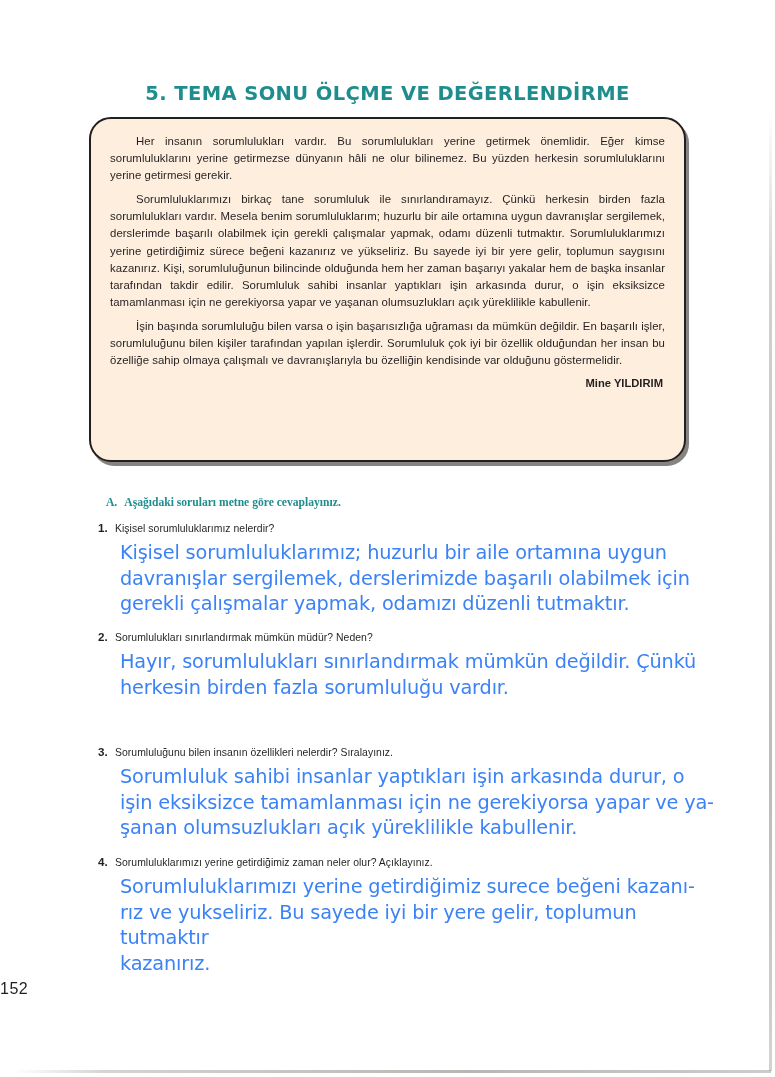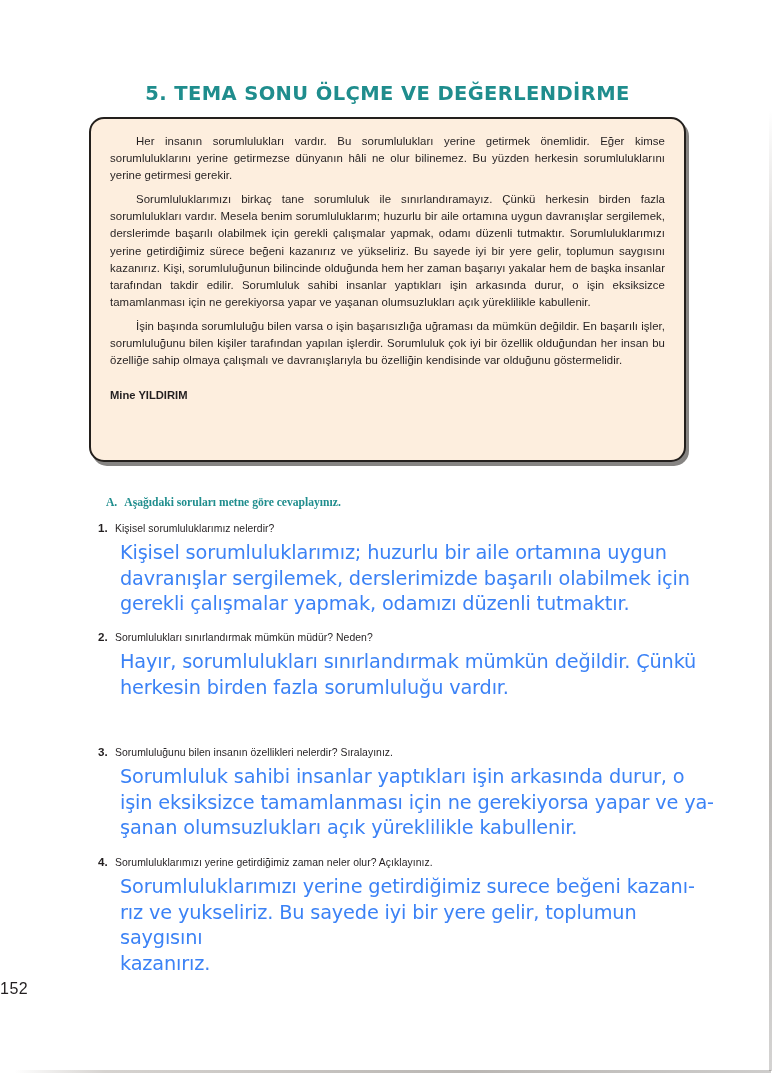--- a/index.html
+++ b/index.html
@@ -53,36 +53,37 @@
 
   
   #textbox {
     position: absolute;
     left: 89px;
     top: 117px;
     width: 597px;
     min-height: 345px;
     background: #fdeede;
     border: 2px solid #231f1c;
-    border-radius: 15px;
+    border-radius: 22px;
     padding: 14px 19px 10px 19px;
     box-shadow: 3px 4px 0 0 rgba(35,31,28,.55);
   }
   #textbox p {
     color: #231f20;
     font-size: 11.4px;
     line-height: 17.1px;
     text-align: justify;
     text-indent: 26px;
     margin-bottom: 7px;
     font-family: "Liberation Sans", sans-serif;
     letter-spacing: .05px;
   }
-  #textbox p:last-of-type { margin-bottom: 20px; }
+  #textbox p:last-of-type { margin-bottom: 8px; }
   #author {
+    text-align: right;
     font-size: 11.2px;
     font-weight: bold;
     color: #231f20;
     margin-top: 6px;
     padding-right: 2px;
     font-family: "Liberation Sans", sans-serif;
   }
 
   
   #section-a {
@@ -196,19 +197,19 @@
 işin eksiksizce tamamlanması için ne gerekiyorsa yapar ve ya-
 şanan olumsuzlukları açık yüreklilikle kabullenir.</div>
   </div>
 
   <div class="qblock" id="q4">
     <div class="qline">
       <span class="qnum">4.</span>
       <span class="qtext">Sorumluluklarımızı yerine getirdiğimiz zaman neler olur? Açıklayınız.</span>
     </div>
     <div class="answer">Sorumluluklarımızı yerine getirdiğimiz surece beğeni kazanı-
-rız ve yukseliriz. Bu sayede iyi bir yere gelir, toplumun saygısını
+rız ve yukseliriz. Bu sayede iyi bir yere gelir, toplumun tutmaktır
 kazanırız.</div>
   </div>
 
   <div id="page-number">152</div>
 
 </div>
 
 </body></html>

